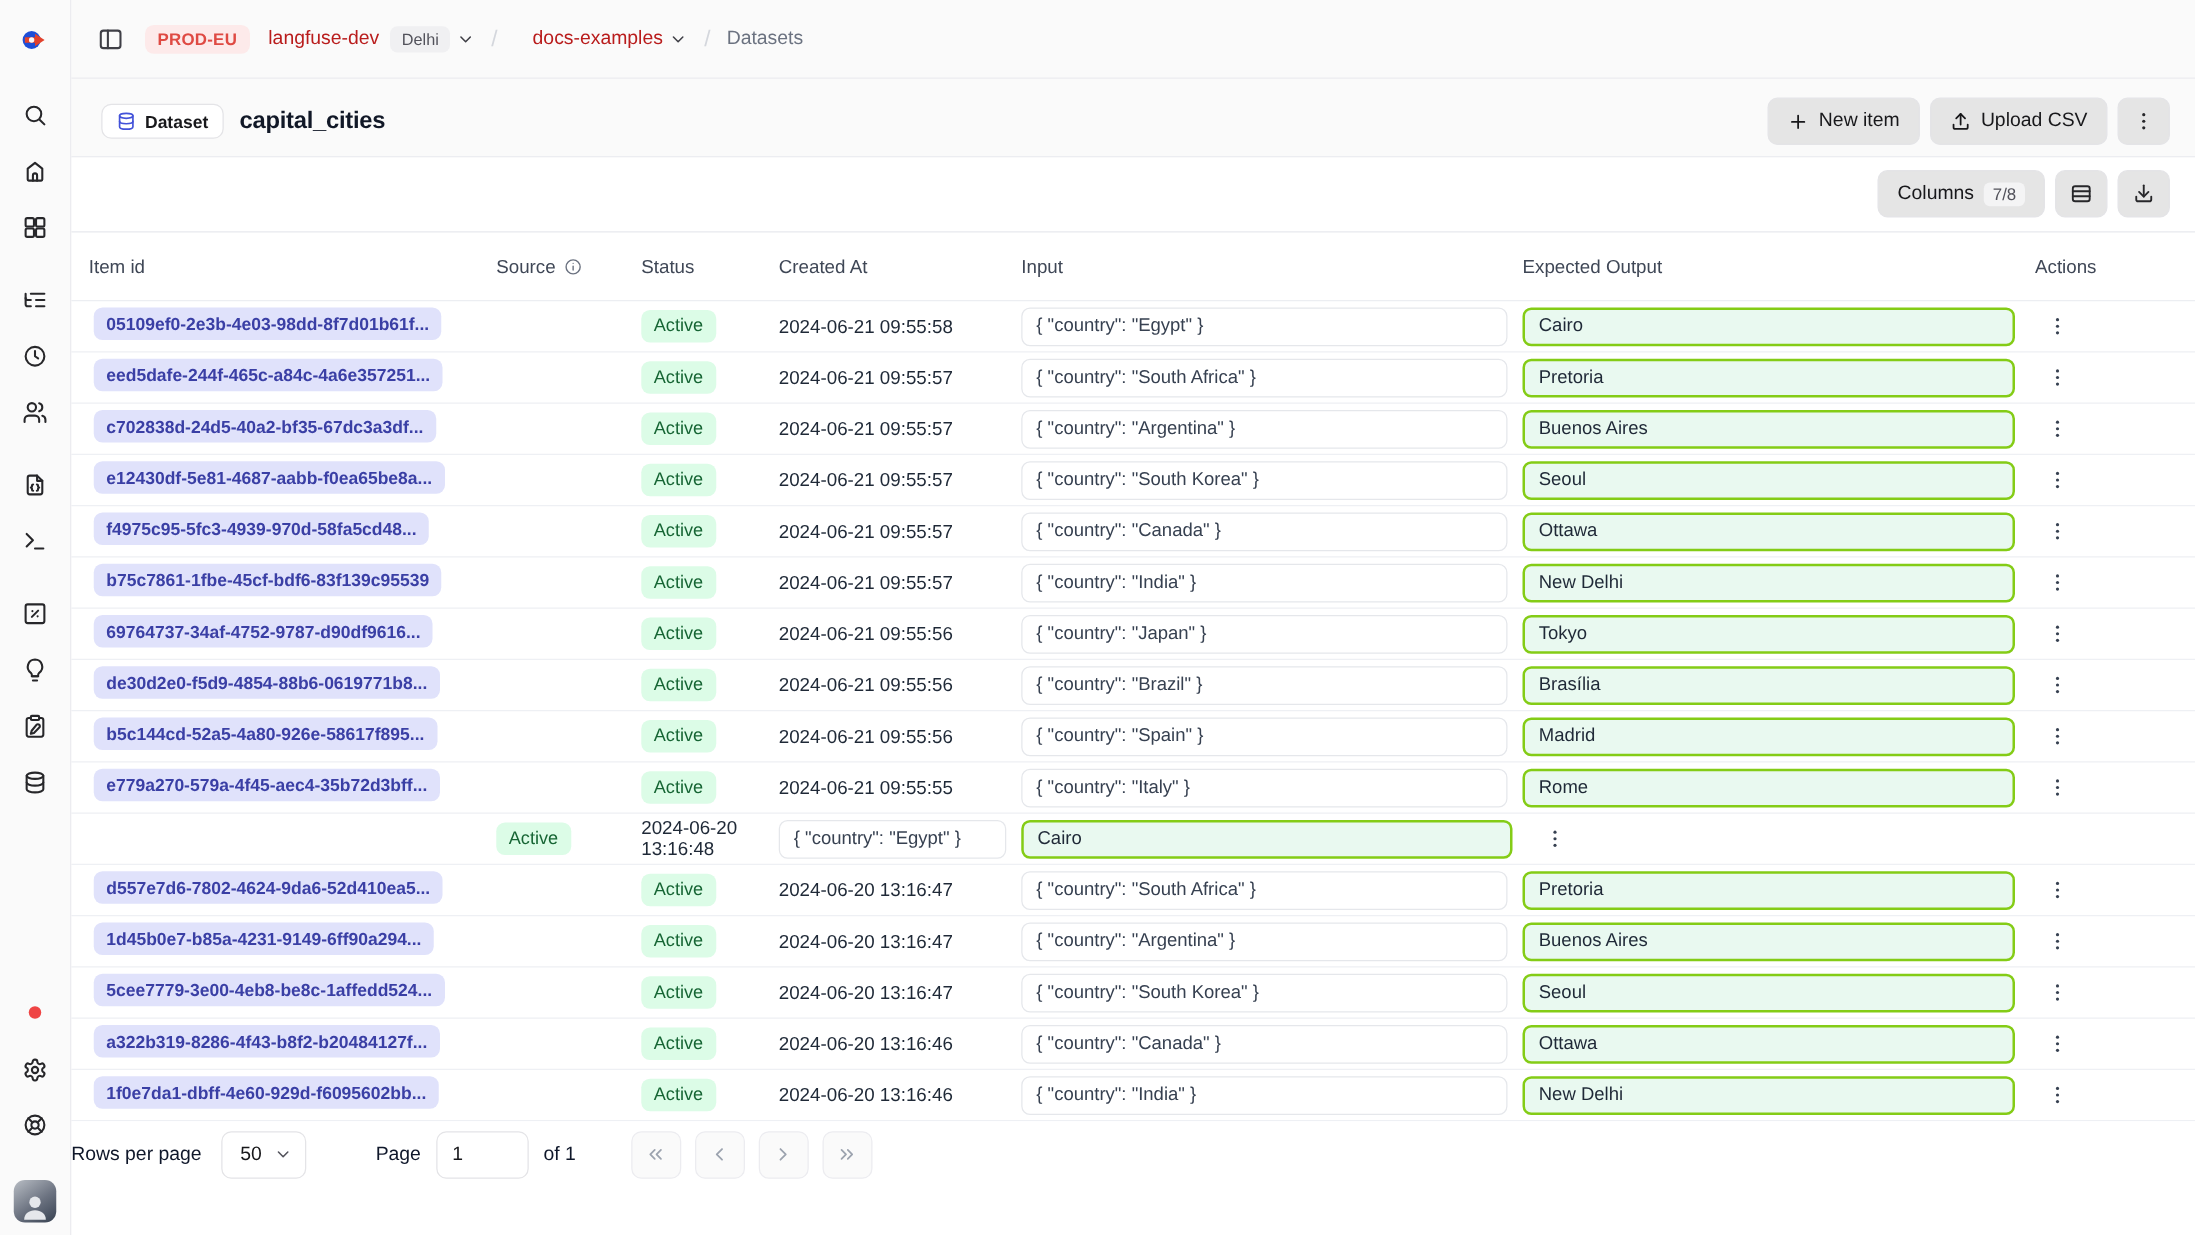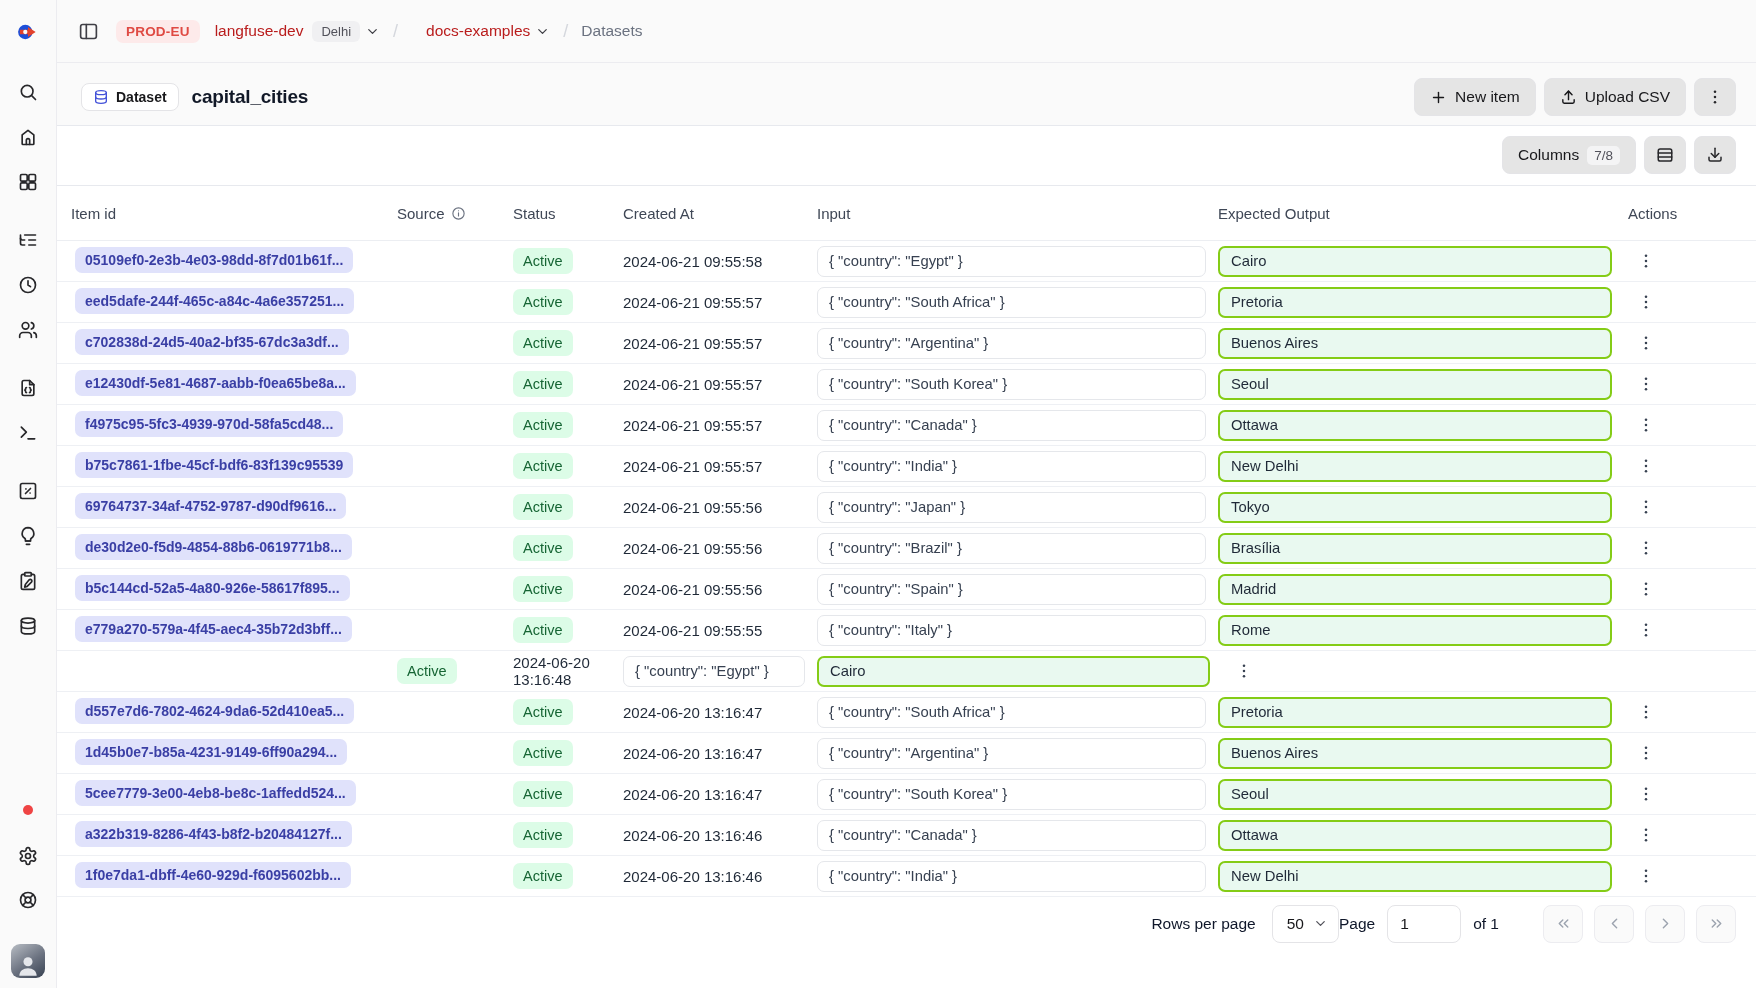--- a/index.html
+++ b/index.html
@@ -123,30 +123,30 @@
   .td-input .cell-box { margin-right:12px; background:#fff; border:1px solid #e5e7eb; }
   .td-expected .cell-box { margin-right:8px; background:var(--expected-output-bg,#e9f9f0); border:2px solid #84cc16; color:#1f2937; }
   .td-actions { display:flex; padding-left:8px; }
   .kebab-sm {
     width:36px; height:32px; border:none; background:transparent; border-radius:7px; cursor:pointer;
     display:flex; align-items:center; justify-content:center; color:#374151;
   }
   .kebab-sm .ic { width:18px; height:18px; }
 
   
-  .tfoot { height:53px; background:#fff; display:flex; align-items:center; justify-content:flex-end; padding-right:20px; }
+  .tfoot { height:53px; background:#fff; display:flex; align-items:center; padding-right:20px; }
   .f-label { font-size:15.5px; color:#0f172a; }
   .select {
     margin-left:16px; height:38px; min-width:67px; padding:0 10px 0 14px; background:#fff;
     border:1px solid #e4e4e7; border-radius:8px; display:inline-flex; align-items:center; gap:9px;
     font-size:15.5px; color:#18181b; cursor:pointer;
   }
   .select .chev-sm { display:inline-flex; color:#52525b; }
   .select .ic { width:15px; height:15px; }
-  .page-lbl { }
+  .page-lbl { margin-left:56px; }
   .page-input {
     margin-left:12px; width:74px; height:38px; border:1px solid #e4e4e7; border-radius:8px;
     padding:0 12px; font-family:inherit; font-size:15.5px; color:#18181b; background:#fff; outline:none;
   }
   .of-lbl { margin-left:12px; }
   .pager { margin-left:44px; display:flex; gap:11px; }
   .pg {
     width:40px; height:38px; border:1px solid #ececf0; background:#fafafa; border-radius:8px;
     display:flex; align-items:center; justify-content:center; color:#9ca3af; cursor:pointer;
   }

